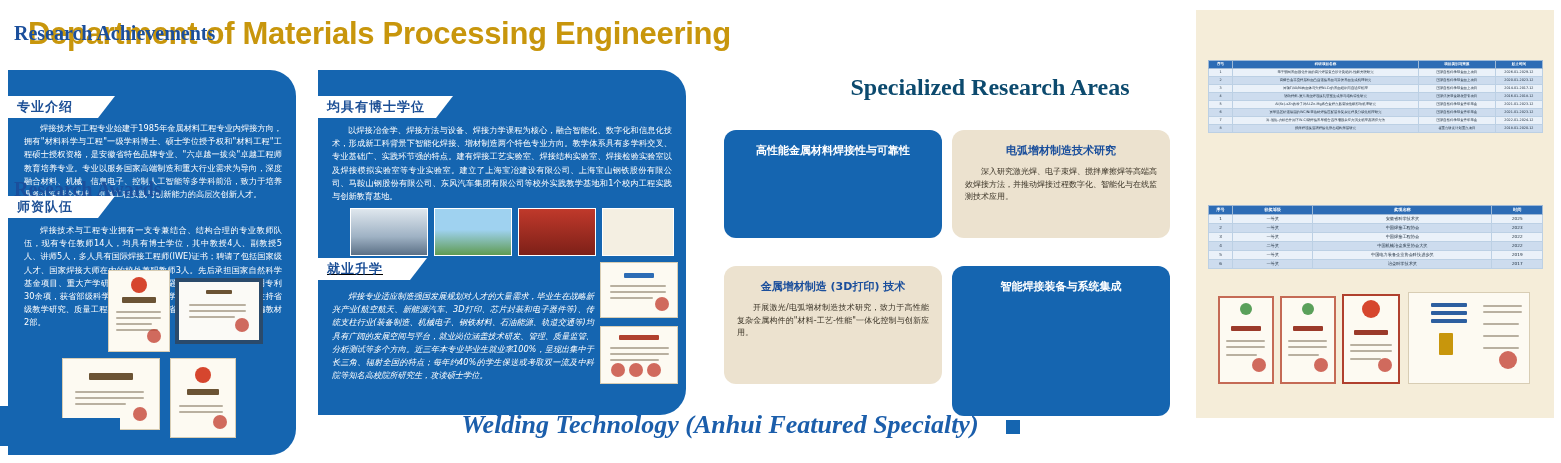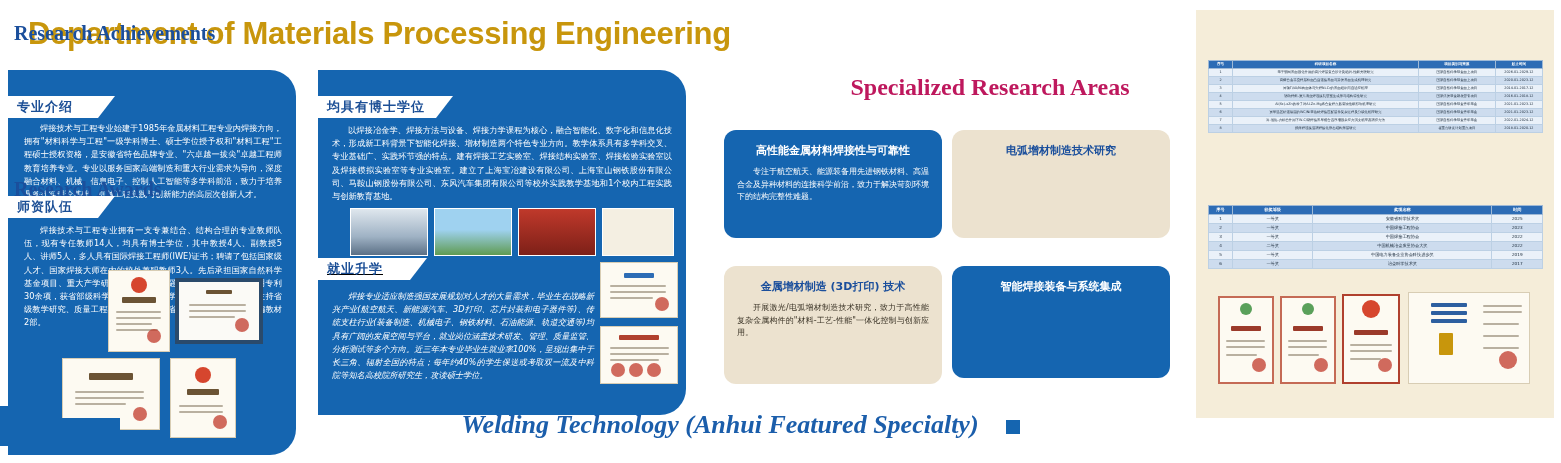--- a/index.html
+++ b/index.html
@@ -39,21 +39,21 @@
   .cert .ln{position:absolute;left:12%;height:1.5px;background:#b9b0a0;border-radius:1px;}
   .cert .hd{position:absolute;left:50%;transform:translateX(-50%);
       height:5px;background:#6b5334;border-radius:1px;}
 
   
   .photo{position:absolute;border:1px solid #ffffff;box-sizing:border-box;overflow:hidden;}
 
   
   .areas-title{position:absolute;left:760px;top:74px;width:460px;text-align:center;
      font-family:"Liberation Serif","DejaVu Serif",serif;font-weight:bold;font-size:24px;
-     color:#be185d;}
+     color:#0c4a6e;}
   .area-card{position:absolute;width:218px;height:108px;border-radius:12px;
      box-sizing:border-box;padding:13px 13px 0 13px;}
   .area-card.blue{background:#1565b0;}
   .area-card.cream{background:#ece2cf;}
   .area-card .hdr{text-align:center;font-weight:bold;font-size:11px;
      font-family:"DejaVu Sans",sans-serif;margin-bottom:8px;}
   .area-card.blue .hdr{color:#ffffff;}
   .area-card.cream .hdr{color:#1b4f9c;}
   .area-card .bd{font-size:8px;line-height:12.5px;text-indent:16px;text-align:justify;
      font-family:"DejaVu Sans",sans-serif;}
@@ -165,30 +165,30 @@
   <div class="ln" style="top:32px;width:64%;"></div>
   <div class="seal" style="left:10px;bottom:6px;"></div>
   <div class="seal" style="left:28px;bottom:6px;"></div>
   <div class="seal" style="left:46px;bottom:6px;"></div>
 </div>
 
 <div class="areas-title">Specialized Research Areas</div>
 
 <div class="area-card blue" style="left:724px;top:130px;">
   <div class="hdr">高性能金属材料焊接性与可靠性</div>
-  <div class="bd">专注于航空航天、能源装备用先进钢铁材料、高温合金及异种材料的连接科学前沿，致力于解决苛刻环境下的结构完整性难题。</div>
 </div>
 <div class="area-card cream" style="left:952px;top:130px;">
   <div class="hdr">电弧增材制造技术研究</div>
+  <div class="bd">深入研究激光焊、电子束焊、搅拌摩擦焊等高端高效焊接方法，并推动焊接过程数字化、智能化与在线监测技术应用。</div>
 </div>
 <div class="area-card cream" style="left:724px;top:266px;height:118px;">
   <div class="hdr">金属增材制造 (3D打印) 技术</div>
   <div class="bd">开展激光/电弧增材制造技术研究，致力于高性能复杂金属构件的"材料-工艺-性能"一体化控制与创新应用。</div>
 </div>
-<div class="area-card blue" style="left:952px;top:266px;height:112px;">
+<div class="area-card blue" style="left:952px;top:266px;height:150px;">
   <div class="hdr">智能焊接装备与系统集成</div>
 </div>
 
 <div id="right-panel"></div>
 
 <div class="r-title" style="top:22px;">Research Achievements</div>
 <table class="mini ach" id="tbl-ach" style="left:1208px;top:60px;width:335px;">
     <thead>
       <tr>
         <th style="width: 7%;">序号</th>

